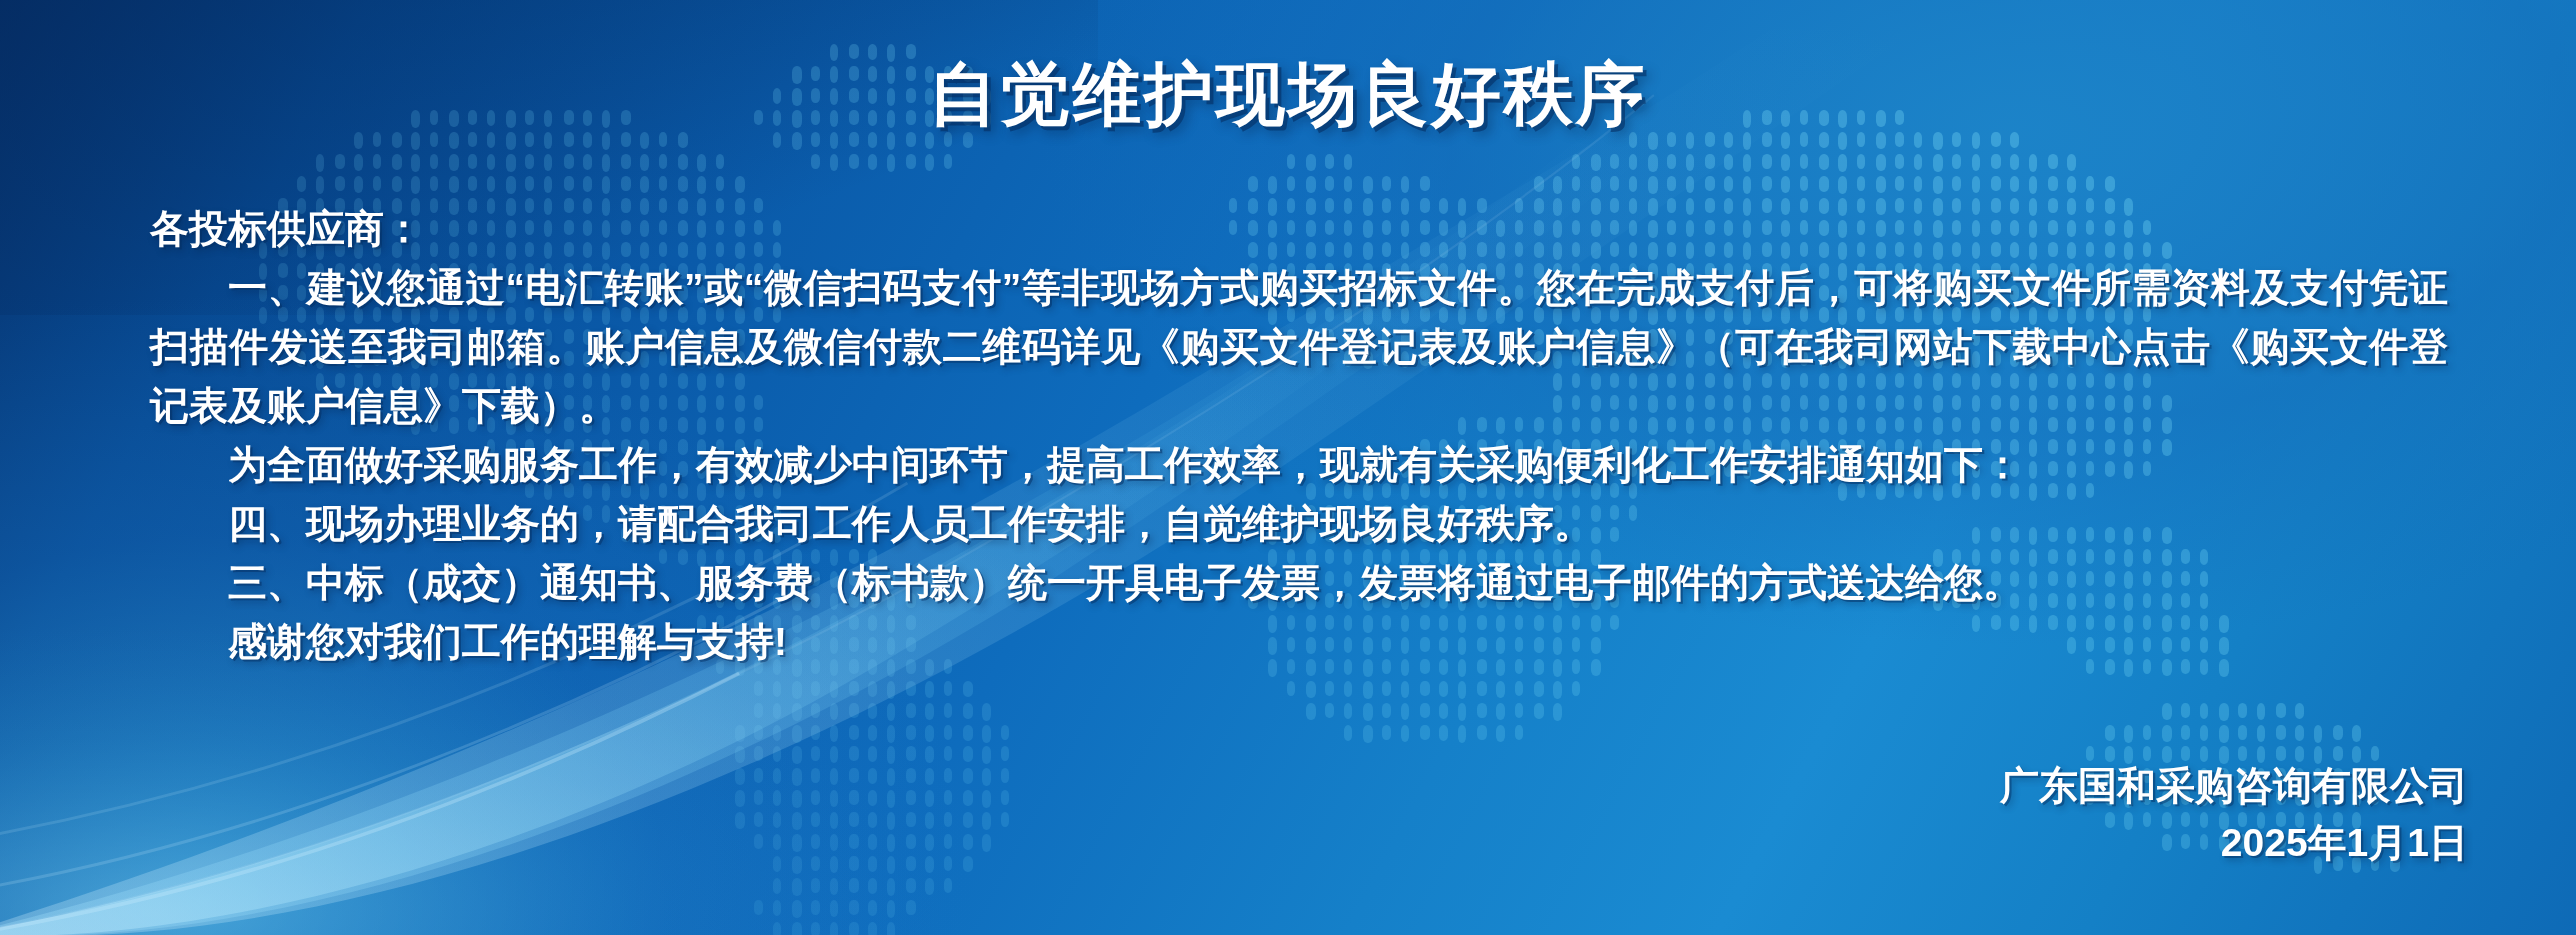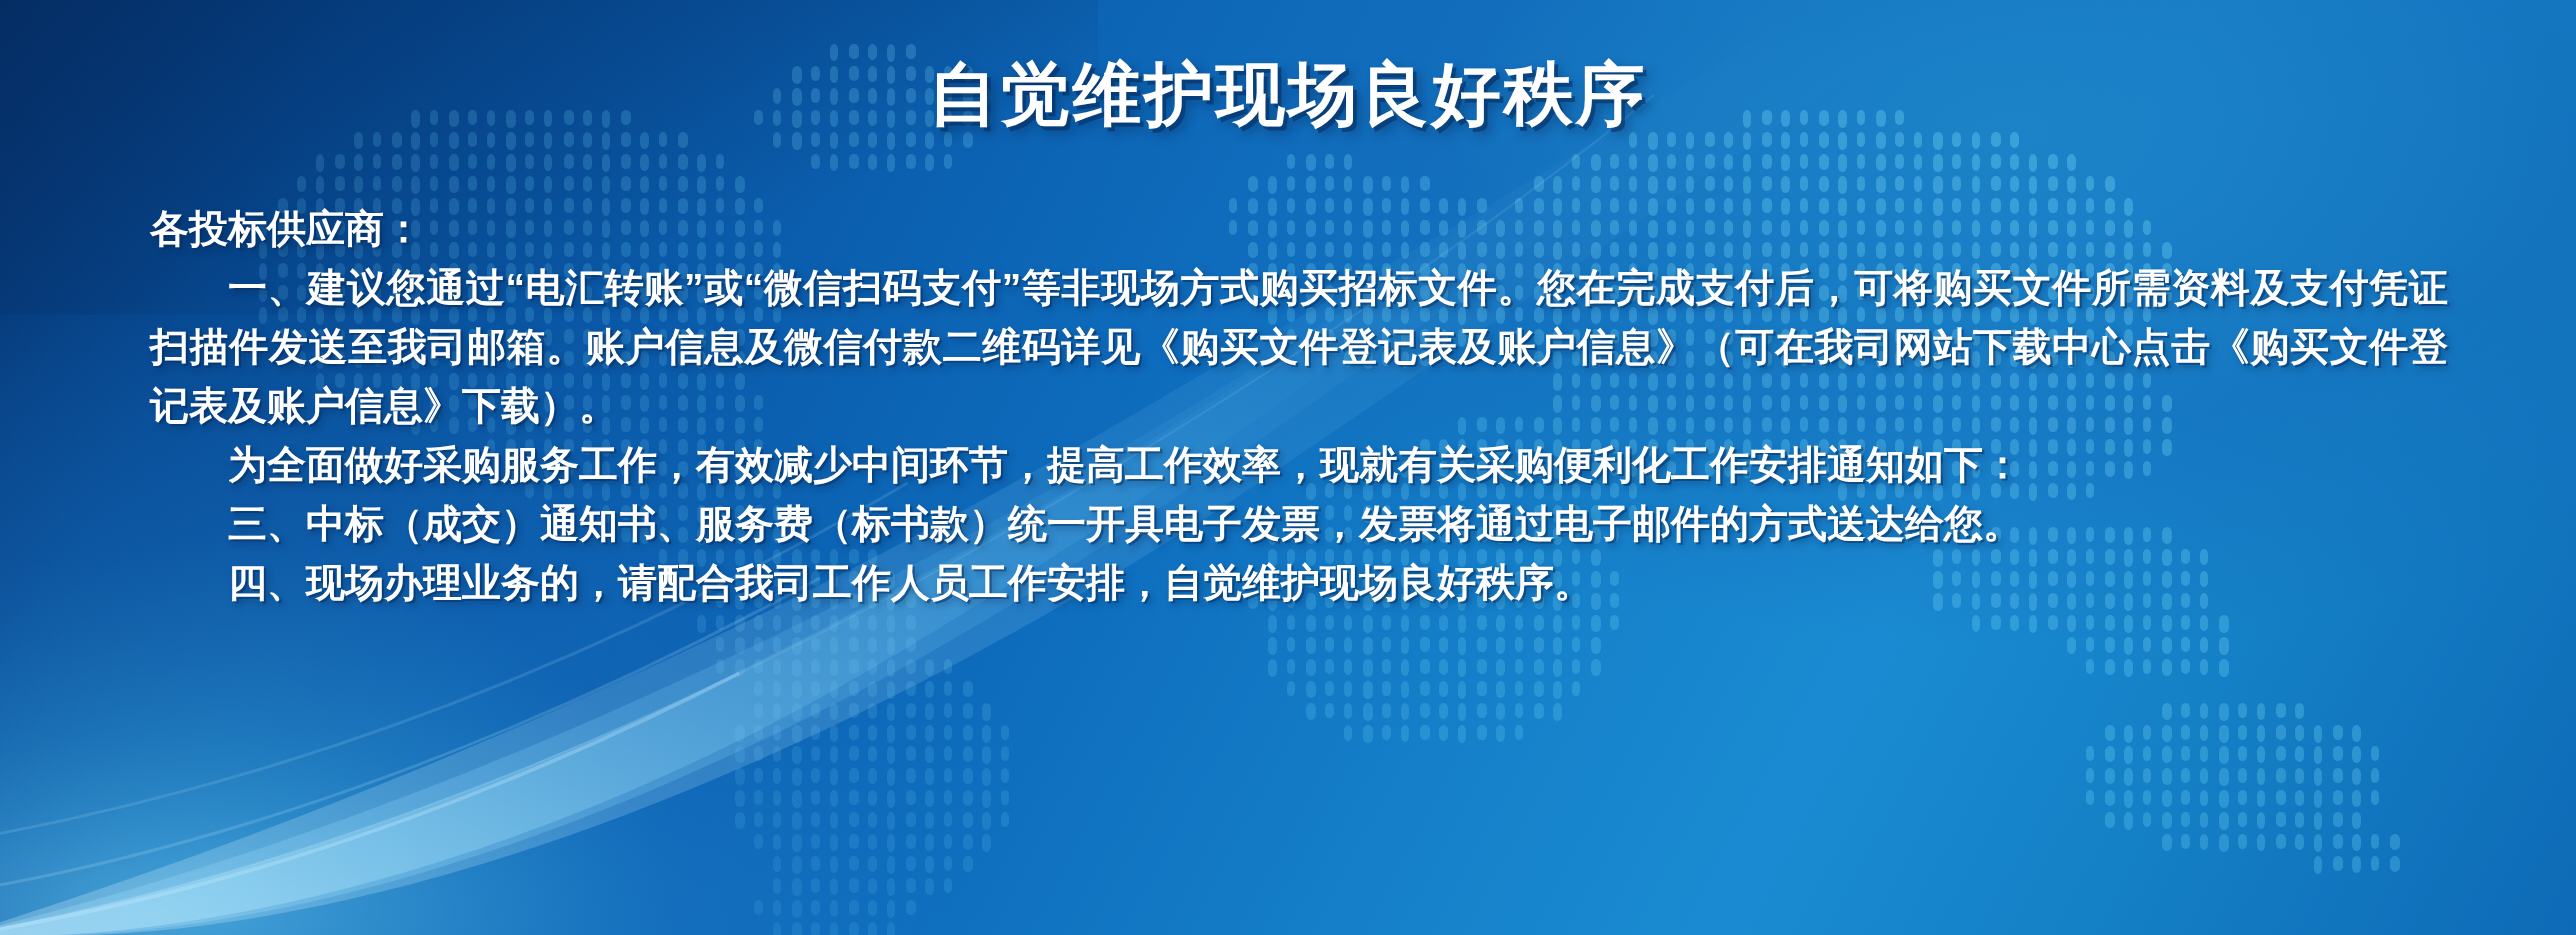--- a/index.html
+++ b/index.html
@@ -1909,20 +1909,25 @@
   </svg>
 
   <div class="content">
 
     <div class="title">自觉维护现场良好秩序</div>
 
     <div class="body">
       <p>各投标供应商：</p>
       <p class="ind">一、建议您通过“电汇转账”或“微信扫码支付”等非现场方式购买招标文件。您在完成支付后，可将购买文件所需资料及支付凭证扫描件发送至我司邮箱。账户信息及微信付款二维码详见《购买文件登记表及账户信息》（可在我司网站下载中心点击《购买文件登记表及账户信息》下载）。</p>
       <p class="ind">为全面做好采购服务工作，有效减少中间环节，提高工作效率，现就有关采购便利化工作安排通知如下：</p>
+      <p class="ind">四、现场办理业务的，请配合我司工作人员工作安排，自觉维护现场良好秩序。</p>
       <p class="ind">三、中标（成交）通知书、服务费（标书款）统一开具电子发票，发票将通过电子邮件的方式送达给您。</p>
-      <p class="ind">四、现场办理业务的，请配合我司工作人员工作安排，自觉维护现场良好秩序。</p>
+      <p class="ind">感谢您对我们工作的理解与支持!</p>
     </div>
 
+    <div class="sign">
+      <div>广东国和采购咨询有限公司</div>
+      <div>2025年1月1日</div>
+    </div>
 
   </div>
 </div>
 
 
 </body></html>

